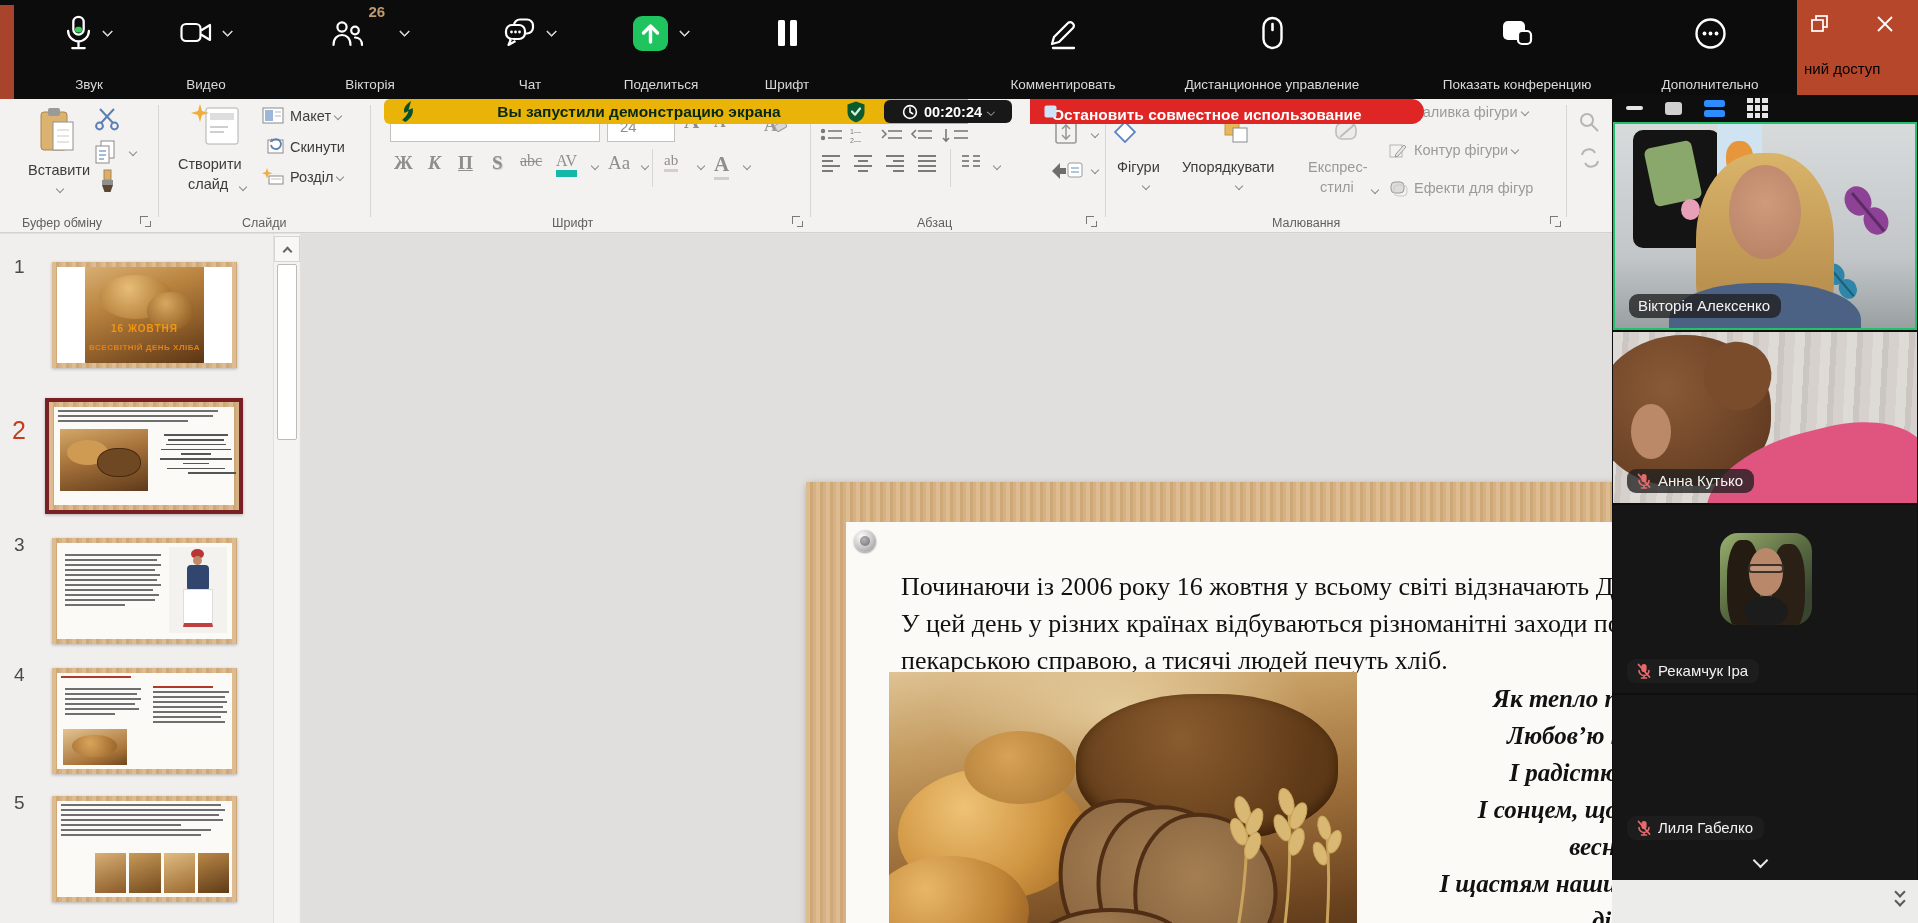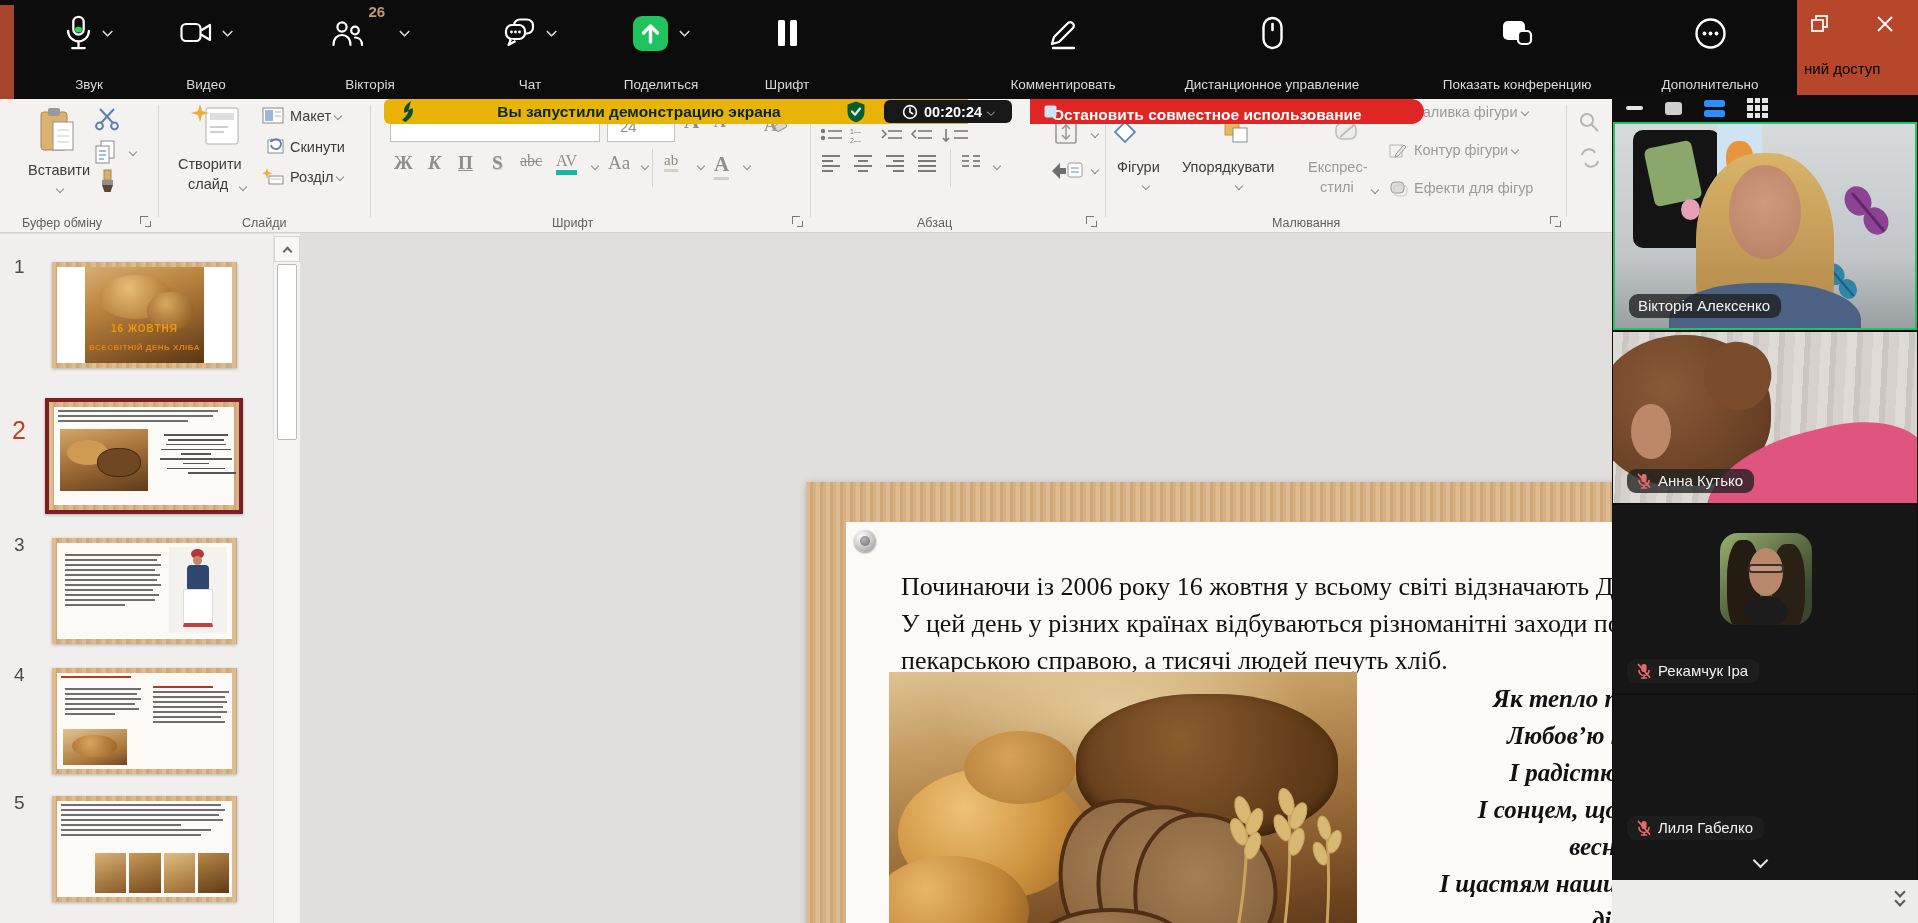--- a/index.html
+++ b/index.html
@@ -335,21 +335,21 @@
   <div class="fontbtn" style="left:714px;top:14px;font-size:16px">А</div>
   <svg class="abs" style="left:762px;top:12px" width="26" height="26" viewBox="0 0 26 26">
     <text x="2" y="20" font-size="18" font-family="Liberation Serif" fill="#9a9a9a" font-weight="bold">A</text>
     <rect x="13" y="12" width="11" height="7" rx="1.5" fill="#d8d8d8" stroke="#9a9a9a" transform="rotate(-30 18 15)"></rect>
   </svg>
   <div class="fontbtn" style="left:394px">Ж</div>
   <div class="fontbtn" style="left:428px;font-style:italic">К</div>
   <div class="fontbtn" style="left:458px;text-decoration:underline">П</div>
   <div class="fontbtn" style="left:492px;text-shadow:1px 1px 1px #c9c9c9">S</div>
   <div class="fontbtn" style="left:520px;font-weight:normal;font-size:16px;text-decoration:line-through">abc</div>
-  <div class="fontbtn" style="left:556px;font-weight:normal;font-size:16px;border-bottom:5px solid #14b8a6">AV</div>
+  <div class="fontbtn" style="left:556px;font-weight:normal;font-size:16px;border-bottom:7px solid #14b8a6">AV</div>
   <span class="chev-g" style="position:absolute;left:588px;top:64px"></span>
   <div class="fontbtn" style="left:608px;font-weight:normal;font-size:19px">Aa</div>
   <span class="chev-g" style="position:absolute;left:638px;top:64px"></span>
   <div class="rb-sep" style="left:652px;top:50px;height:38px"></div>
   <div class="fontbtn" style="left:664px;font-weight:normal;font-size:15px;border-bottom:3px solid #d8cfc2">ab</div>
   <span class="chev-g" style="position:absolute;left:694px;top:64px"></span>
   <div class="fontbtn" style="left:714px;font-size:21px;border-bottom:3px solid #cfcfcf">A</div>
   <span class="chev-g" style="position:absolute;left:740px;top:64px"></span>
   <div class="rb-gl" style="left:552px">Шрифт</div>
   <div class="dlg" style="left:792px"></div>

